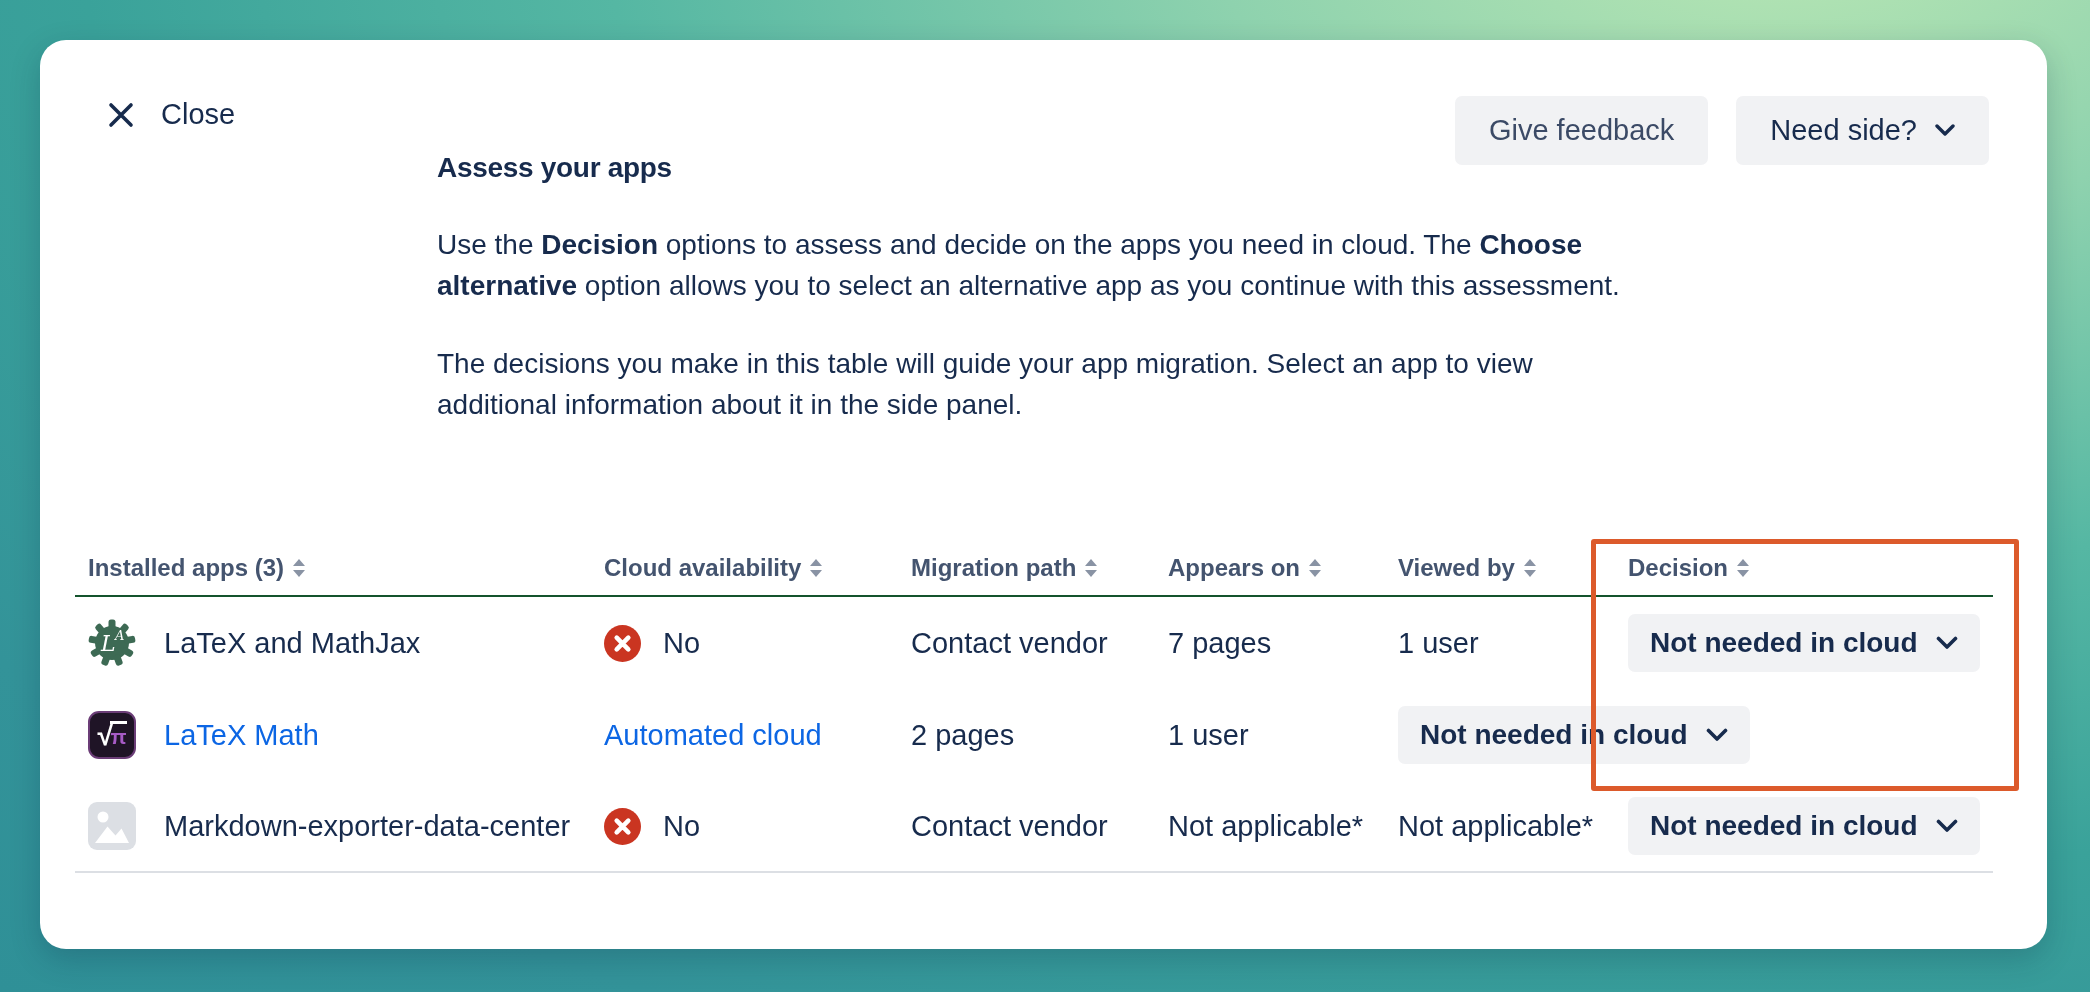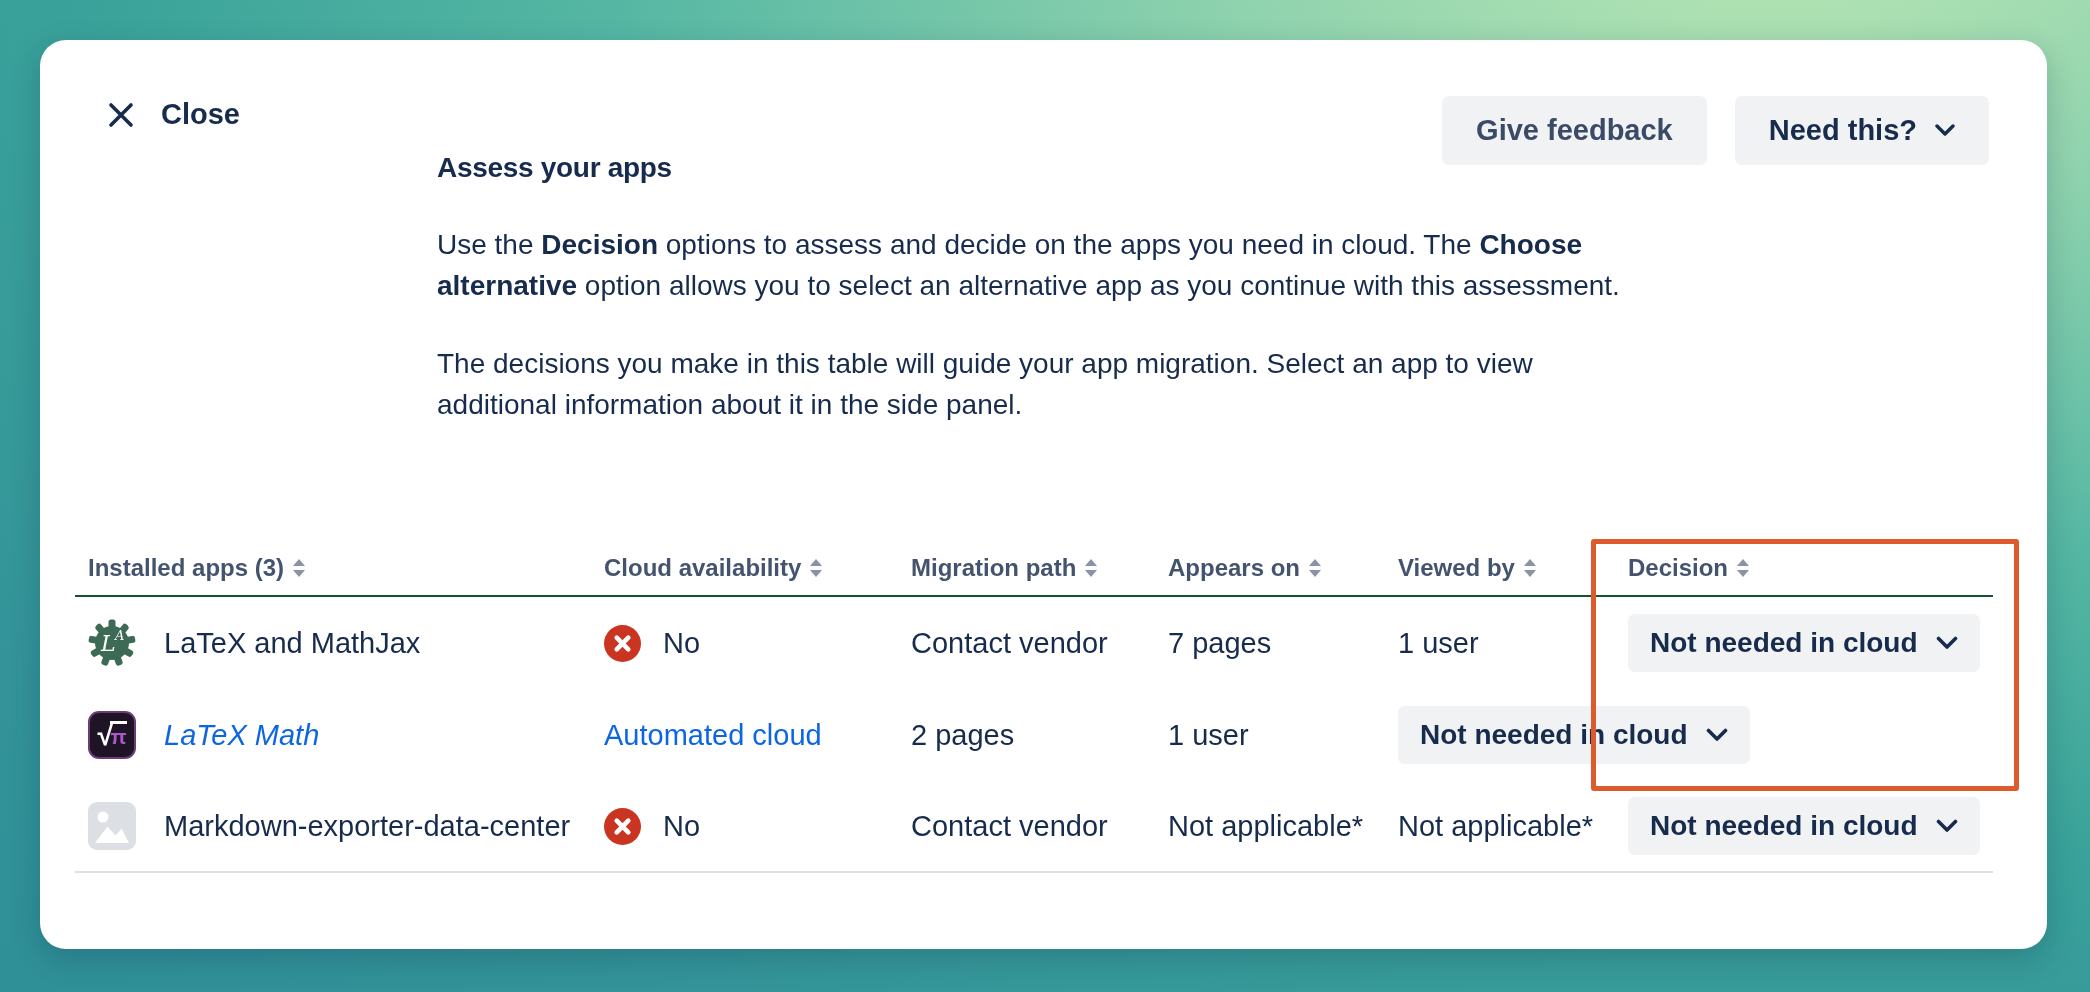--- a/index.html
+++ b/index.html
@@ -13,27 +13,27 @@
   .card {
     position: absolute; left: 40px; top: 40px; width: 2007px; height: 909px;
     background: #ffffff; border-radius: 26px;
     box-shadow: 0 10px 30px rgba(9, 30, 66, 0.22);
   }
   
   .close-btn {
     position: absolute; left: 65px; top: 58px;
     display: flex; align-items: center; gap: 24px;
     background: none; border: none; padding: 0; cursor: pointer;
-    font-family: inherit; font-size: 29px; font-weight: 700; color: #172B4D;
+    font-family: inherit; font-size: 29px; font-weight: 400; color: #172B4D;
   }
   .top-actions { position: absolute; top: 56px; right: 58px; display: flex; gap: 28px; }
   .btn {
     height: 69px; padding: 0 34px; background: #F1F2F4; border: none; border-radius: 7px;
     display: flex; align-items: center; gap: 18px; cursor: pointer;
-    font-family: inherit; font-size: 29px; font-weight: 700; color: #3b4a66;
+    font-family: inherit; font-size: 29px; font-weight: 400; color: #3b4a66;
   }
   .btn.need-help { color: #172B4D; }
   
   .content { position: absolute; left: 397px; top: 112px; width: 1200px; }
   .page-title { font-size: 28px; font-weight: 700; color: #172B4D; margin: 0 0 40px; letter-spacing: -0.3px; }
   .content p { font-size: 28px; line-height: 41px; color: #172B4D; margin: 0 0 37px; }
   .content p b { font-weight: 700; }
   
   .apps-table { position: absolute; left: 35px; top: 500px; width: 1918px; font-size: 29px; color: #172B4D; }
   .thead, .trow {
@@ -87,21 +87,21 @@
       </svg>
     </span>
     <span>Close</span>
   </button>
 
   <div class="top-actions">
     <button class="btn">
       <span>Give feedback</span>
     </button>
     <button class="btn need-help">
-      <span>Need this?</span>
+      <span>Need side?</span>
       <span style="display:flex;">
         <svg width="20" height="13" viewBox="0 0 20 13">
           <path d="M2 2 L10 10 L18 2" stroke="#172B4D" stroke-width="3.4" fill="none" stroke-linecap="round" stroke-linejoin="round"></path>
         </svg>
       </span>
     </button>
   </div>
 
   <div class="content">
     <h1 class="page-title">Assess your apps</h1>
@@ -205,21 +205,21 @@
     </div>
 
     <div class="trow">
       <div class="app-cell">
         <span class="app-icon">
           <span class="sqrtpi-box">
               <span class="rad">√</span>
               <span class="pi">π</span>
             </span>
         </span>
-        <a class="link" style="text-decoration:none; cursor:pointer;font-style:italic;">LaTeX Math</a>
+        <a class="link" style="text-decoration:none; cursor:pointer;">LaTeX Math</a>
       </div>
       <div><a class="link" style="text-decoration:none; cursor:pointer;">Automated cloud</a></div>
       <div>2 pages</div>
       <div>1 user</div>
       <div>
         <button class="decision-btn">
           <span>Not needed in cloud</span>
           <span style="display:flex;">
             <svg width="22" height="14" viewBox="0 0 22 14">
                 <path d="M2.5 2.5 L11 11 L19.5 2.5" stroke="#172B4D" stroke-width="3.6" fill="none" stroke-linecap="round" stroke-linejoin="round"></path>

